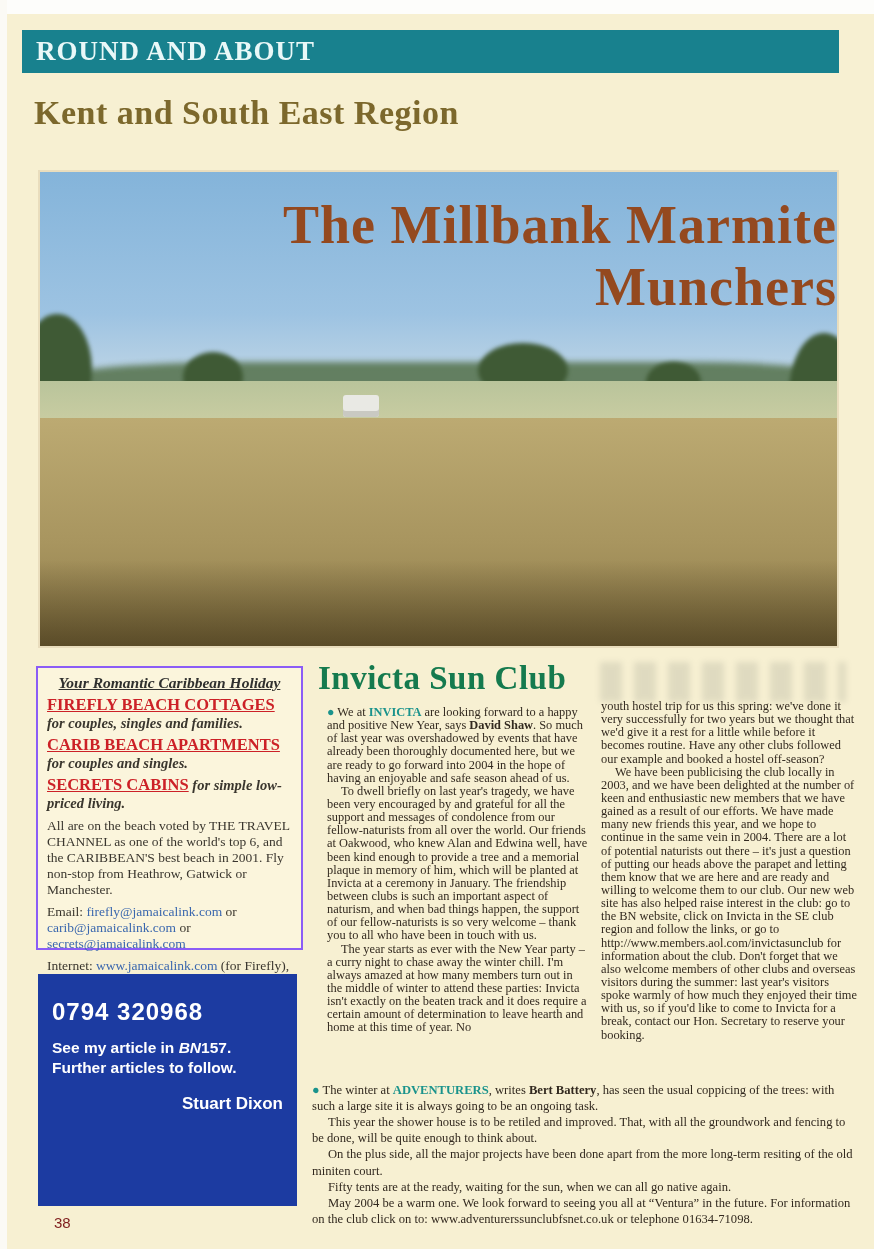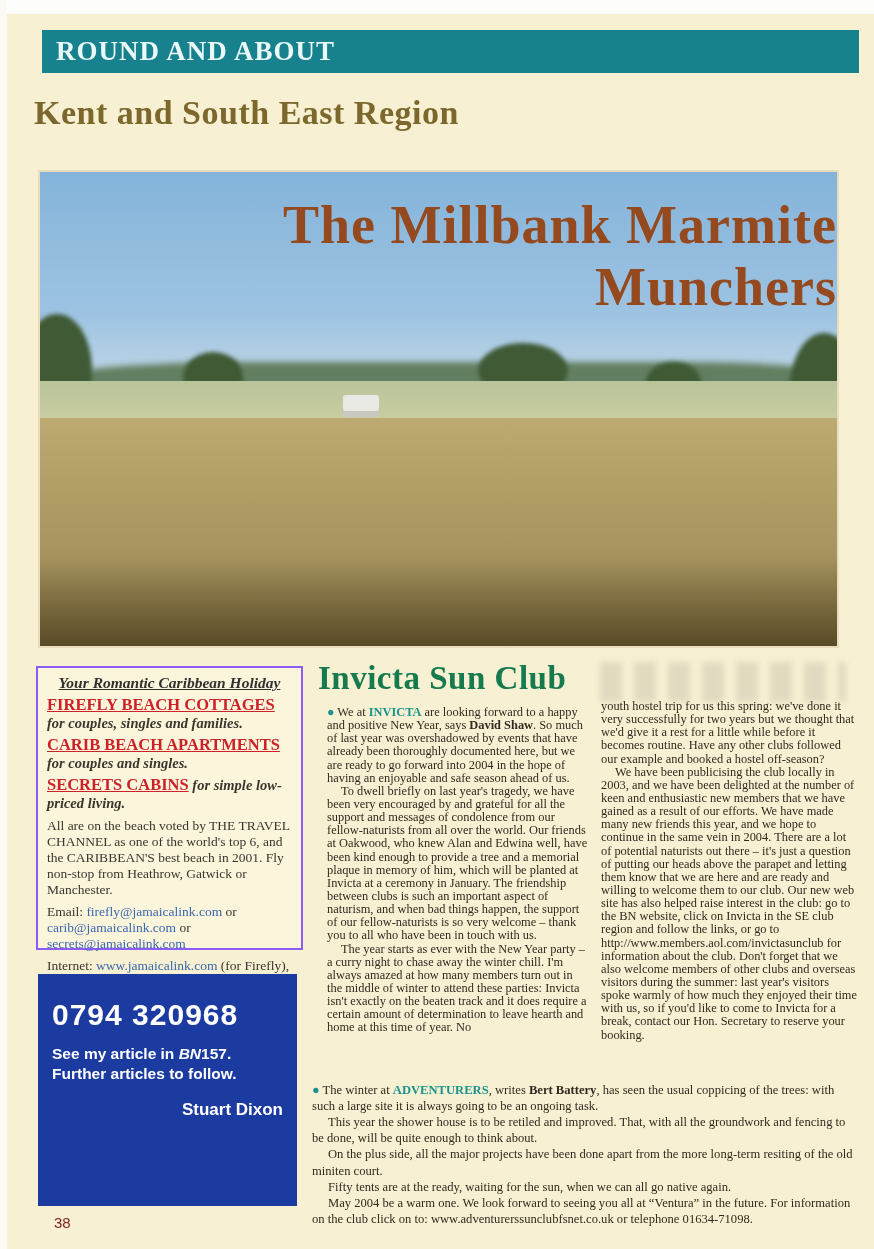--- a/index.html
+++ b/index.html
@@ -2,21 +2,21 @@
 <html><head>
 <meta charset="utf-8">
 <style>
   html,body{margin:0;padding:0;background:#ffffff;}
   .page{position:relative;width:874px;height:1249px;background:#f7f0d2;overflow:hidden;
         font-family:"Liberation Serif", serif;color:#2b251d;}
   .scan-top{position:absolute;left:0;top:0;width:874px;height:14px;background:#fdfdfb;}
   .scan-left{position:absolute;left:0;top:0;width:7px;height:1249px;background:#fbfaf5;}
 
   
-  .banner{position:absolute;left:42px;top:30px;width:817px;height:43px;background:#18818e;}
+  .banner{position:absolute;left:22px;top:30px;width:817px;height:43px;background:#18818e;}
   .banner span{display:block;padding:6px 0 0 14px;font-size:27px;font-weight:bold;
         color:#e9f8f8;letter-spacing:1px;}
   .region-heading{position:absolute;left:34px;top:94px;margin:0;font-size:34px;font-weight:bold;
         color:#7c682c;letter-spacing:.5px;}
 
   
   .photo{position:absolute;left:40px;top:172px;width:797px;height:474px;overflow:hidden;
         background:linear-gradient(#84b4da 0%,#9dc3e2 30%,#c6d9e6 47%,#c6d9e6 47%);
         box-shadow:0 0 0 2px #e9ddbd;}
   .photo-title{position:absolute;left:0;right:0;top:22px;text-align:right;
@@ -69,21 +69,21 @@
   .adventurers{position:absolute;left:312px;top:1082px;width:542px;
         font-size:12.6px;line-height:1.28;color:#32291f;}
   .adventurers p{margin:0;}
   .adventurers p.indent{text-indent:16px;}
 
   
   .notice{position:absolute;left:38px;top:974px;width:259px;height:232px;background:#1c3ba1;
         box-sizing:border-box;padding:14px 14px;font-family:"Liberation Sans",sans-serif;
         color:#ffffff;font-weight:bold;}
   .notice p{margin:0;font-size:15.5px;line-height:1.28;}
-  .notice .phone{font-size:30px;margin-top:10px;letter-spacing:1px;}
+  .notice .phone{font-size:24px;margin-top:10px;letter-spacing:1px;}
   .notice .line2{margin-top:12px;}
   .notice .sig{margin-top:16px;text-align:right;font-size:17px;}
 
   .pageno{position:absolute;left:34px;top:1214px;font-family:"Liberation Sans",sans-serif;
         font-size:15px;color:#7f1d1d;margin-left:20px;}
 </style>
 </head>
 <body>
 
 <div class="page">

